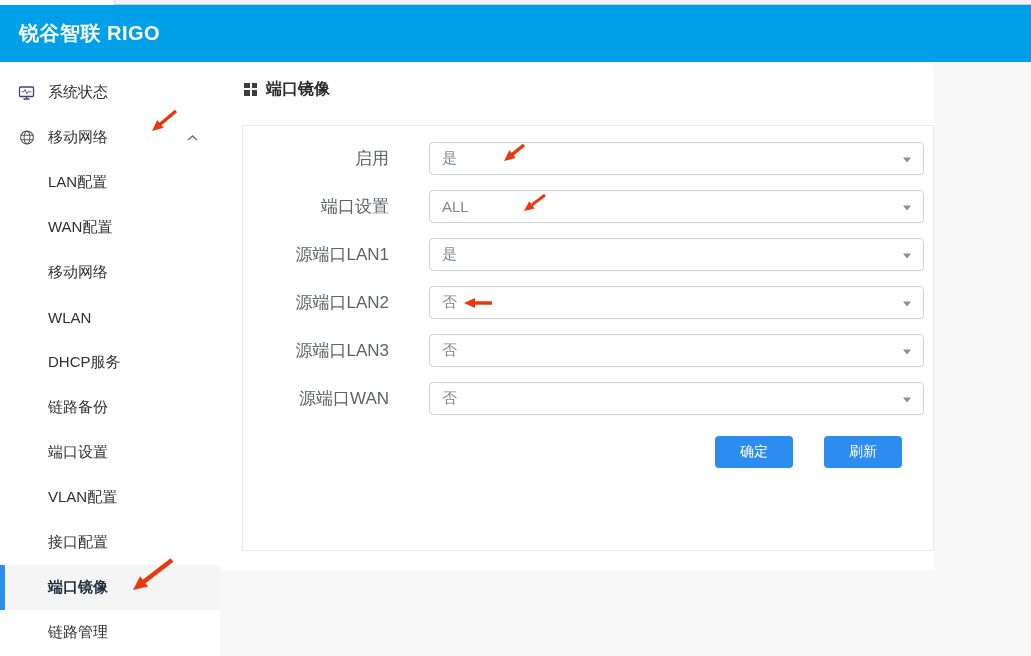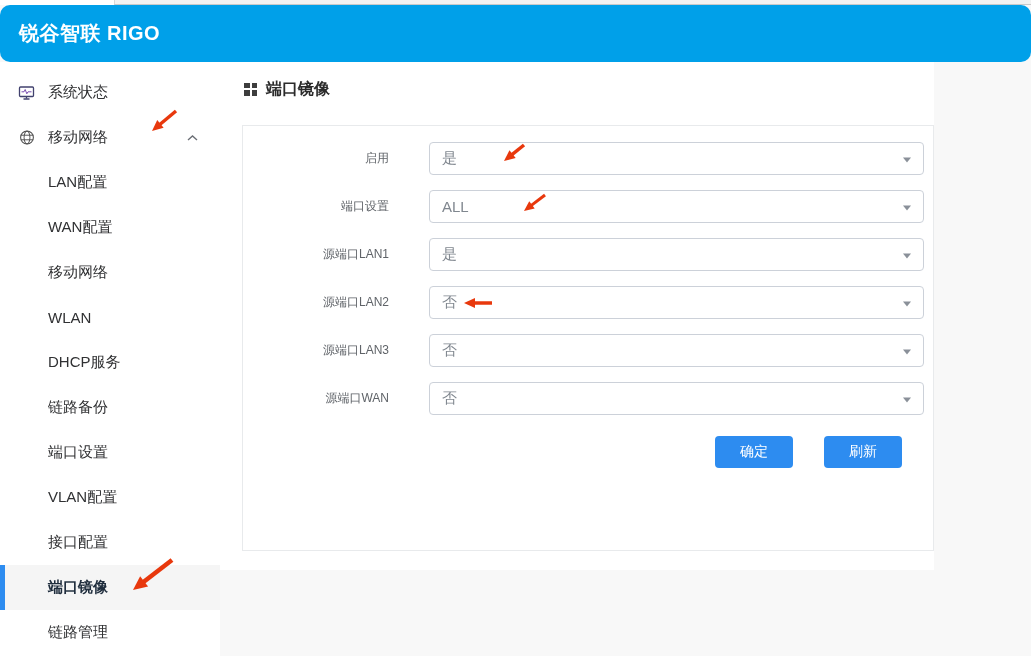--- a/index.html
+++ b/index.html
@@ -13,21 +13,20 @@
   #top-strip { position:relative; height:5px; background:#ffffff; }
   #top-strip .tail {
     position:absolute; left:114px; right:0; top:0; height:5px;
     background:#f2f2f2; border-bottom:1px solid #c9c9c9; border-left:1px solid #d8d8d8;
   }
   
   #header {
     height:57px; display:flex; align-items:center;
     padding-left:19px; color:#ffffff; font-size:20px; font-weight:bold;
     letter-spacing:0.5px;
-    border-radius:10px;
   }
   
   #body { display:flex; height:594px; }
   #sidebar {
     width:220px; flex:0 0 220px; background:#ffffff; padding-top:8px;
   }
   .side-item {
     position:relative; height:45px; display:flex; align-items:center;
     padding-left:48px; font-size:15px; color:#303133; cursor:pointer;
     background:#ffffff;
@@ -56,21 +55,21 @@
   #grid-icon span { background:#3d3d3d; display:block; }
   #section-title { margin-left:9px; font-size:16px; font-weight:bold; color:#2b2b2b; }
   
   #card {
     margin:27px 0 0 22px; width:692px; height:426px;
     border:1px solid #e8eaec; background:#ffffff; padding-top:16px;
   }
   .form-row { display:flex; align-items:center; height:33px; margin-bottom:15px; }
   .form-label {
     width:186px; flex:0 0 186px; padding-right:40px; text-align:right;
-    font-size:12px; color:#5f6368; white-space:nowrap;
+    font-size:17px; color:#5f6368; white-space:nowrap;
   }
   .select {
     position:relative; width:495px; height:33px; background:#ffffff;
     border:1px solid #ccd1d9; border-radius:4px;
     display:flex; align-items:center; padding-left:12px;
     font-size:15px; color:#80878f; cursor:pointer;
   }
   .select .caret {
     position:absolute; right:12px; top:50%; transform:translateY(-30%);
     width:0; height:0; border-left:4.5px solid transparent;

